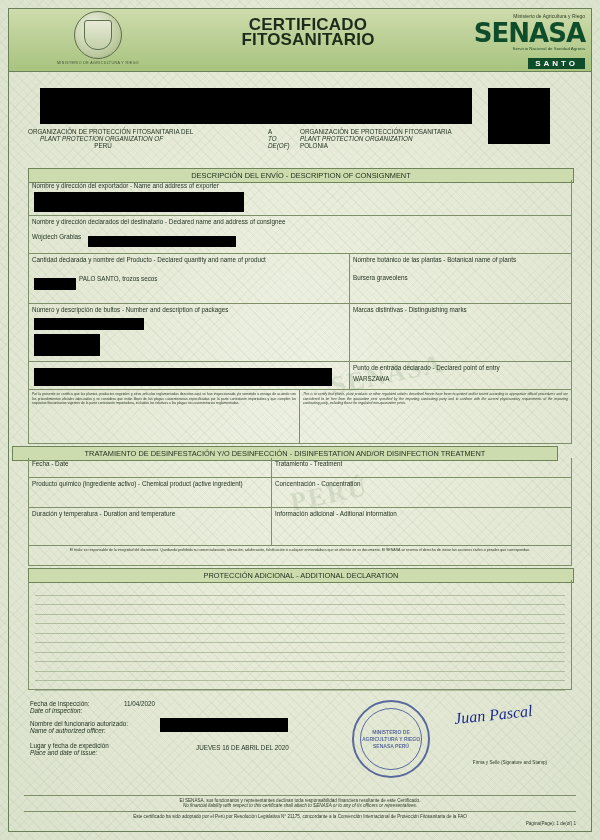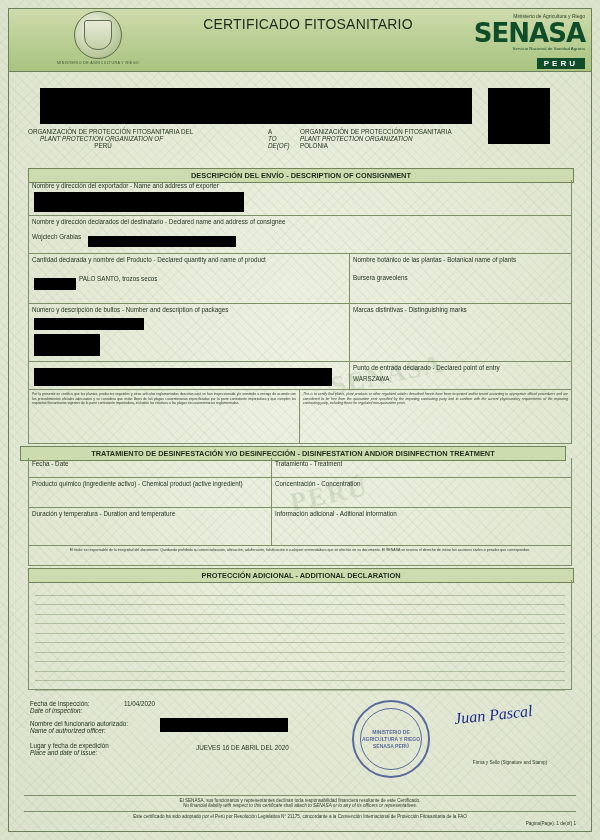--- a/index.html
+++ b/index.html
@@ -50,21 +50,21 @@
     border:1px solid #5c6f4c;border-radius:3px 3px 13px 13px;
     background:linear-gradient(180deg,#e7ead6,#c3cfa9);
   }
   .hdr-min{
     font-size:3.6px;letter-spacing:.4px;color:#3e4e33;margin-top:2px;white-space:nowrap;
   }
   .hdr-center{
     position:absolute;left:176px;top:8px;width:246px;text-align:center;
   }
   .ttl-es{
-    font-size:14px;font-weight:normal;color:#1d2c1a;letter-spacing:.2px;line-height:15px;
+    font-size:17px;font-weight:bold;color:#1d2c1a;letter-spacing:.2px;line-height:15px;
   }
   .ttl-en{
     font-size:11.5px;font-style:italic;color:#3a4a33;letter-spacing:.2px;line-height:13px;
   }
   .hdr-right{
     position:absolute;right:6px;top:4px;width:160px;text-align:right;
   }
   .minag{
     font-size:5px;color:#2e3f27;line-height:7px;
   }
@@ -77,21 +77,21 @@
     display:inline-block;margin-top:2px;background:#0f4c2a;color:#fff;
     font-size:8px;font-weight:bold;letter-spacing:3px;padding:1px 7px;
   }
   .blk{background:#000;position:absolute;}
   .lbl{font-size:6.3px;color:#243322;}
   .cell{
     border:1px solid #7e9068;border-top:none;box-sizing:border-box;position:relative;
   }
   .band{
     background:#cddcae;border:1px solid #6f8459;text-align:center;
-    font-size:7.4px;font-weight:bold;color:#1d2c1a;padding:2px 0;
+    font-size:7.4px;font-weight:normal;color:#1d2c1a;padding:2px 0;
   }
   .lines{position:absolute;left:0;right:0;top:0;bottom:0;}
   .lines span{display:block;border-bottom:1px solid rgba(120,140,100,.45);height:8.5px;}
   
   .wm{
     position:absolute;left:0;right:0;top:0;bottom:0;pointer-events:none;overflow:hidden;
   }
   .wm b{
     position:absolute;font-size:26px;font-weight:bold;color:rgba(120,150,110,.20);
     font-family:"Liberation Serif", serif;letter-spacing:2px;
@@ -135,21 +135,21 @@
       <div class="crest"></div>
       <div class="hdr-min">MINISTERIO DE AGRICULTURA Y RIEGO</div>
     </div>
     <div class="hdr-center">
       <div class="ttl-es">CERTIFICADO FITOSANITARIO</div>
     </div>
     <div class="hdr-right">
       <div class="minag">Ministerio de Agricultura y Riego</div>
       <div class="senasa">SENASA</div>
       <div class="senasa-sub">Servicio Nacional de Sanidad Agraria</div>
-      <div class="peru-badge">PERU</div>
+      <div class="peru-badge">SANTO</div>
     </div>
   </div>
 
   <div class="blk" style="left:40px;top:88px;width:432px;height:36px;"></div>
   <div class="blk" style="left:488px;top:88px;width:62px;height:56px;"></div>
 
   <div style="position:absolute;left:28px;top:128px;width:270px;">
     <div class="lbl">ORGANIZACIÓN DE PROTECCIÓN FITOSANITARIA DEL</div>
     <div class="lbl" style="padding-left:12px;font-style:italic;">PLANT PROTECTION ORGANIZATION OF</div>
     <div class="lbl" style="text-align:center;width:150px;">PERÚ</div>
@@ -207,21 +207,21 @@
     <div class="lbl" style="padding:2px 3px;">WARSZAWA</div>
   </div>
 
   <div class="cell" style="position:absolute;left:28px;top:390px;width:272px;height:54px;">
     <div style="padding:2px 3px;font-size:3.4px;line-height:4.6px;color:#2b3a28;text-align:justify;">Por la presente se certifica que las plantas, productos vegetales y otros artículos reglamentados descritos aquí se han inspeccionado y/o sometido a ensayo de acuerdo con los procedimientos oficiales adecuados y se considera que están libres de las plagas cuarentenarias especificadas por la parte contratante importadora y que cumplen los requisitos fitosanitarios vigentes de la parte contratante importadora, incluidos los relativos a las plagas no cuarentenarias reglamentadas.</div>
   </div>
   <div class="cell" style="position:absolute;left:300px;top:390px;width:272px;height:54px;border-left:none;">
     <div style="padding:2px 3px;font-size:3.4px;line-height:4.6px;color:#2b3a28;font-style:italic;text-align:justify;">This is to certify that plants, plant products or other regulated articles described herein have been inspected and/or tested according to appropriate official procedures and are considered to be free from the quarantine pest specified by the importing contracting party and to conform with the current phytosanitary requirements of the importing contracting party, including those for regulated non-quarantine pests.</div>
   </div>
 
-  <div class="band" style="position:absolute;left:20px;top:446px;width:544px;">TRATAMIENTO DE DESINFESTACIÓN Y/O DESINFECCIÓN - DISINFESTATION AND/OR DISINFECTION TREATMENT</div>
+  <div class="band" style="position:absolute;left:12px;top:446px;width:544px;">TRATAMIENTO DE DESINFESTACIÓN Y/O DESINFECCIÓN - DISINFESTATION AND/OR DISINFECTION TREATMENT</div>
 
   <div class="cell" style="position:absolute;left:28px;top:458px;width:244px;height:20px;">
     <div class="lbl" style="padding:2px 3px;">Fecha - Date</div>
   </div>
   <div class="cell" style="position:absolute;left:272px;top:458px;width:300px;height:20px;border-left:none;">
     <div class="lbl" style="padding:2px 3px;">Tratamiento - Treatment</div>
   </div>
 
   <div class="cell" style="position:absolute;left:28px;top:478px;width:244px;height:30px;">
     <div class="lbl" style="padding:2px 3px;">Producto químico (ingrediente activo) - Chemical product (active ingredient)</div>

